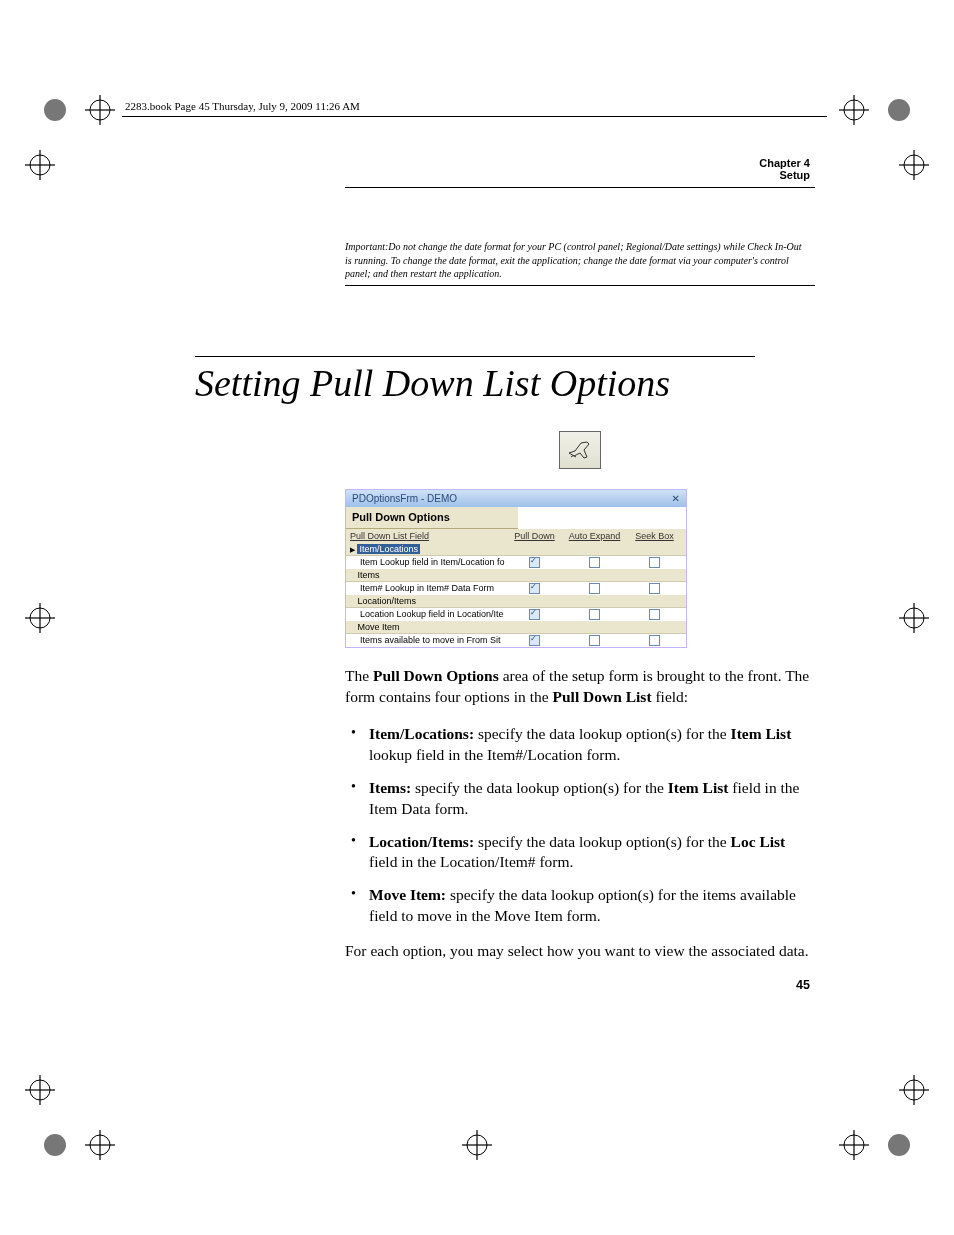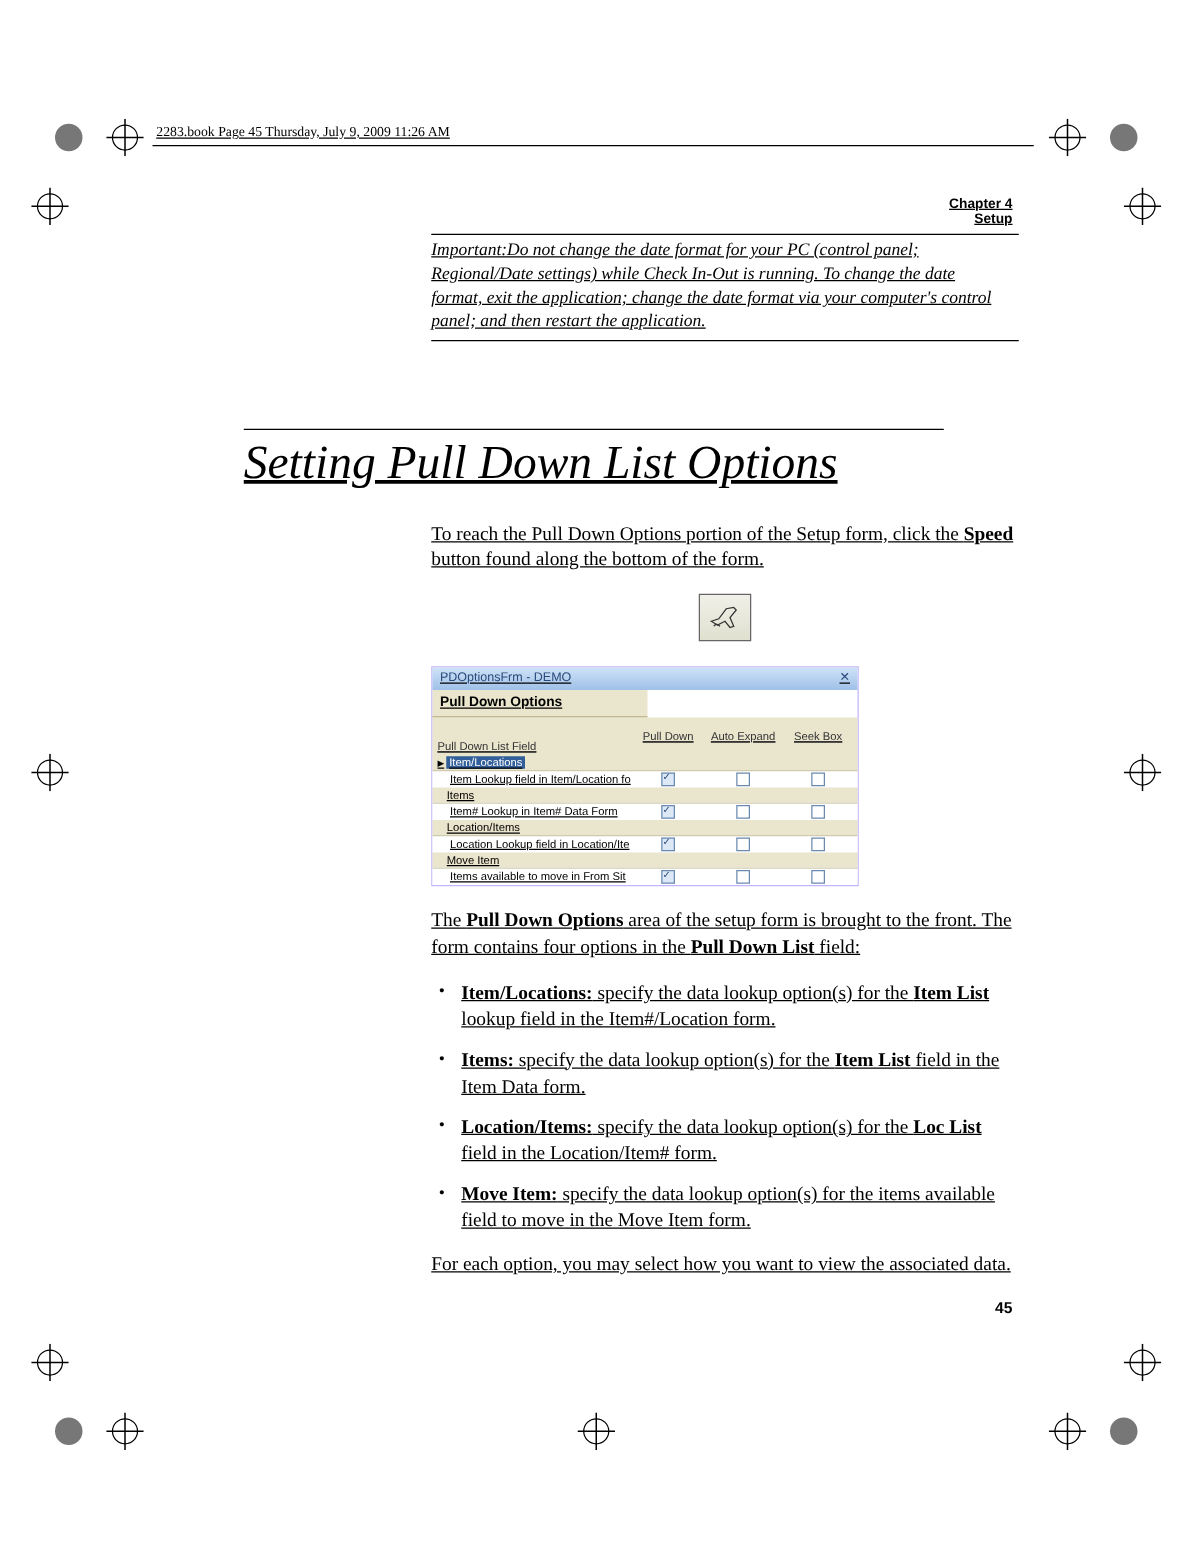--- a/index.html
+++ b/index.html
@@ -42,23 +42,24 @@
   }
   .note-rule-top {
     border-top: 1px solid #000;
     width: 470px;
     margin-left: 215px;
   }
   .note-text {
     width: 460px;
     margin-left: 215px;
     font-style: italic;
-    font-size: 14px;
+    font-size: 10px;
     line-height: 1.35;
     padding: 4px 0;
+    margin-top: 48px;
   }
   .note-rule-bot {
     border-top: 1px solid #000;
     width: 470px;
     margin-left: 215px;
     margin-bottom: 70px;
   }
   .section-rule {
     border-top: 1px solid #000;
     width: 560px;
@@ -117,21 +118,21 @@
     align-items: center;
   }
   .win-headrow {
     background: #eae5cd;
     font-size: 9px;
     text-decoration: underline;
     padding: 1px 4px;
     color: #333;
   }
   .win-headrow > div { text-align: center; }
-  .win-headrow > div:first-child { text-align: left; margin-top: 16px; }
+  .win-headrow > div:first-child { text-align: left; }
   .win-row {
     background: #eae5cd;
     font-size: 9px;
     padding: 0 4px;
     height: 12px;
   }
   .win-sub {
     background: #fff;
     font-size: 9px;
     padding: 0 4px 0 14px;
@@ -164,21 +165,21 @@
     font-size: 14px;
   }
   .pagenum {
     position: absolute;
     right: 20px;
     bottom: -30px;
     font-size: 12.5px;
     font-family: Arial, Helvetica, sans-serif;
     font-weight: bold;
   }
-  .content-wrap { position: relative; text-decoration: underline; }
+  .content-wrap { position: relative; }
 
   
   .reg { position: absolute; width: 30px; height: 30px; }
   .reg circle.fill { fill: #777; }
   .reg .cross circle { fill: none; stroke: #000; stroke-width: 1; }
   .reg .cross line { stroke: #000; stroke-width: 1.2; }
 </style>
 </head>
 <body>
 
@@ -286,23 +287,20 @@
   </div>
 
   <div class="note-rule-top"></div>
   <div class="note-text">Important:Do not change the date format for your PC (control panel; Regional/Date settings) while Check In-Out is running. To change the date format, exit the application; change the date format via your computer's control panel; and then restart the application.</div>
   <div class="note-rule-bot"></div>
 
   <div class="section-rule"></div>
   <h1 class="section-title">Setting Pull Down List Options</h1>
 
   <div class="body-block">
-    <p>
-      <span>To reach the Pull Down Options portion of the Setup form, click the </span><b>Speed</b><span> button found along the bottom of the form.</span>
-    </p>
 
     <div class="speed-box">
       <svg viewBox="0 0 26 22">
           <path d="M2 14 L8 12 L14 4 L20 3 L22 5 L17 11 L20 18 L17 19 L13 14 L7 17 Z" fill="none" stroke="#333" stroke-width="1"></path>
           <path d="M4 18 Q6 15 9 18" fill="none" stroke="#333" stroke-width="1"></path>
         </svg>
     </div>
 
     <div class="win">
       <div class="win-title">

